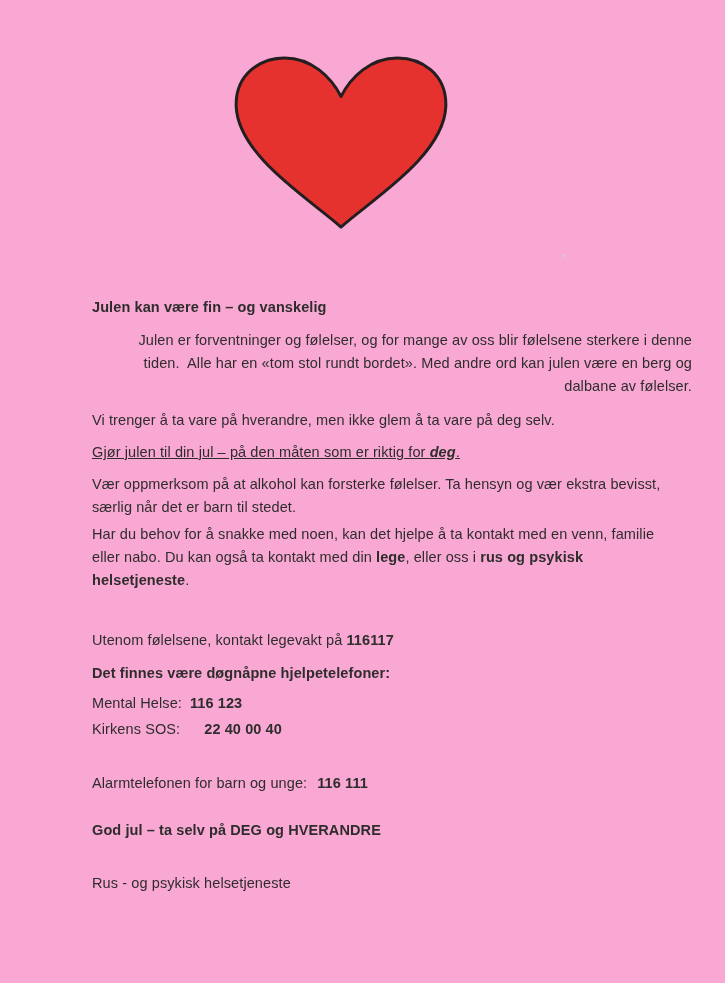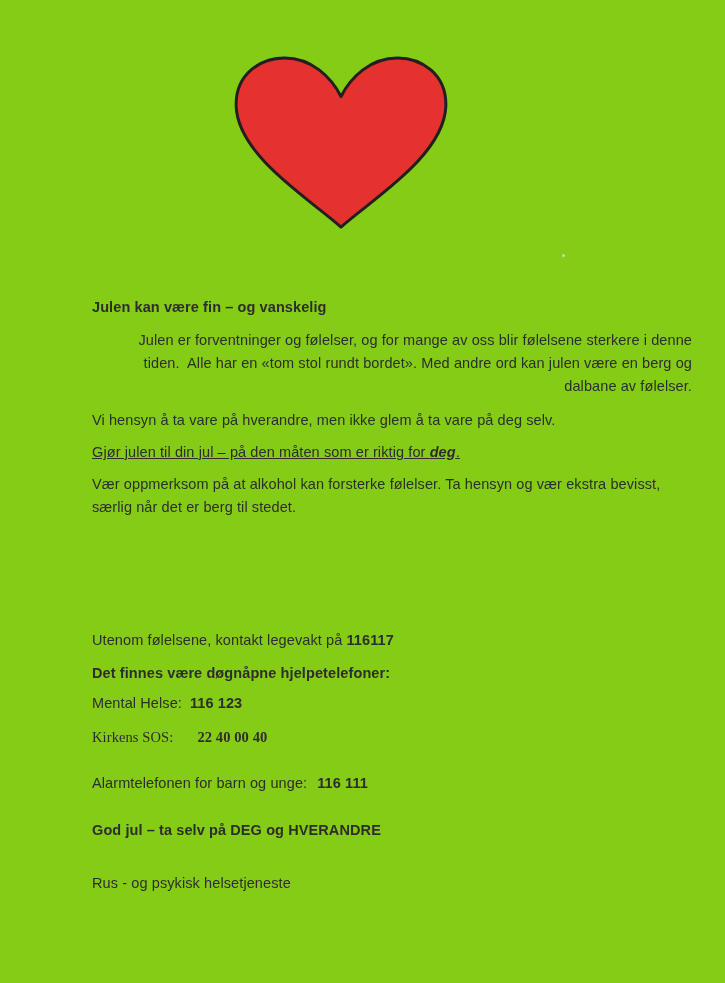--- a/index.html
+++ b/index.html
@@ -4,21 +4,21 @@
 <style>
   html, body {
     margin: 0;
     padding: 0;
     background: #ffffff;
   }
   .page {
     position: relative;
     width: 725px;
     height: 983px;
-    background: #84cc16;
+    background: #f9a8d4;
     overflow: hidden;
     font-family: "Liberation Sans", sans-serif;
     color: #2e2d2c;
   }
   .heart-wrap {
     position: absolute;
     left: 227px;
     top: 53px;
     width: 228px;
     height: 180px;
@@ -48,21 +48,21 @@
   .para1        { top: 329px; text-align: right; }
   .para2        { top: 409px; }
   .para3        { top: 441px; text-decoration: underline; }
   .para4        { top: 473px; }
   .para5        { top: 523px; }
   .after-hours  { top: 629px; }
   .helplines-heading { top: 662px; font-weight: 700; }
   .helplines    { top: 692px; height: 90px; }
   .helpline-row { position: absolute; left: 0; white-space: nowrap; }
   .hl-0 { top: 0; }
-  .hl-1 { top: 34px; font-family: Liberation Serif, serif; }
+  .hl-1 { top: 26px; }
   .hl-2 { top: 80px; }
   .helpline-row .number { font-weight: 700; margin-left: 8px; }
   .hl-1 .number { margin-left: 24px; }
   .hl-2 .number { margin-left: 10px; }
   .closing { top: 819px; font-weight: 700; }
   .footer  { top: 872px; }
   .speck {
     position: absolute;
     left: 562px;
     top: 254px;
@@ -90,27 +90,30 @@
   </div>
 
   <div class="speck"></div>
 
   <div class="txt heading">Julen kan være fin – og vanskelig</div>
 
   <div class="txt para1">Julen er forventninger og følelser, og for mange av oss blir følelsene sterkere i denne
 tiden.&nbsp; Alle har en «tom stol rundt bordet». Med andre ord kan julen være en berg og
 dalbane av følelser.</div>
 
-  <div class="txt para2">Vi hensyn å ta vare på hverandre, men ikke glem å ta vare på deg selv.</div>
+  <div class="txt para2">Vi trenger å ta vare på hverandre, men ikke glem å ta vare på deg selv.</div>
 
   <div class="txt para3"><span>Gjør julen til din jul – på den måten som er riktig for </span><span class="bi">deg</span><span>.</span></div>
 
   <div class="txt para4">Vær oppmerksom på at alkohol kan forsterke følelser. Ta hensyn og vær ekstra bevisst,
-særlig når det er berg til stedet.</div>
+særlig når det er barn til stedet.</div>
 
+  <div class="txt para5"><span>Har du behov for å snakke med noen, kan det hjelpe å ta kontakt med en venn, familie
+eller nabo. Du kan også ta kontakt med din </span><span class="b">lege</span><span>, eller oss i </span><span class="b">rus og psykisk
+helsetjeneste</span><span>.</span></div>
 
   <div class="txt after-hours"><span>Utenom følelsene, kontakt legevakt på </span><span class="b">116117</span></div>
 
   <div class="txt helplines-heading">Det finnes være døgnåpne hjelpetelefoner:</div>
 
   <div class="txt helplines">
     <div class="helpline-row hl-0"><span class="label">Mental Helse:</span><span class="number">116 123</span></div>
     <div class="helpline-row hl-1"><span class="label">Kirkens SOS:</span><span class="number">22 40 00 40</span></div>
     <div class="helpline-row hl-2"><span class="label">Alarmtelefonen for barn og unge:</span><span class="number">116 111</span></div>
   </div>

